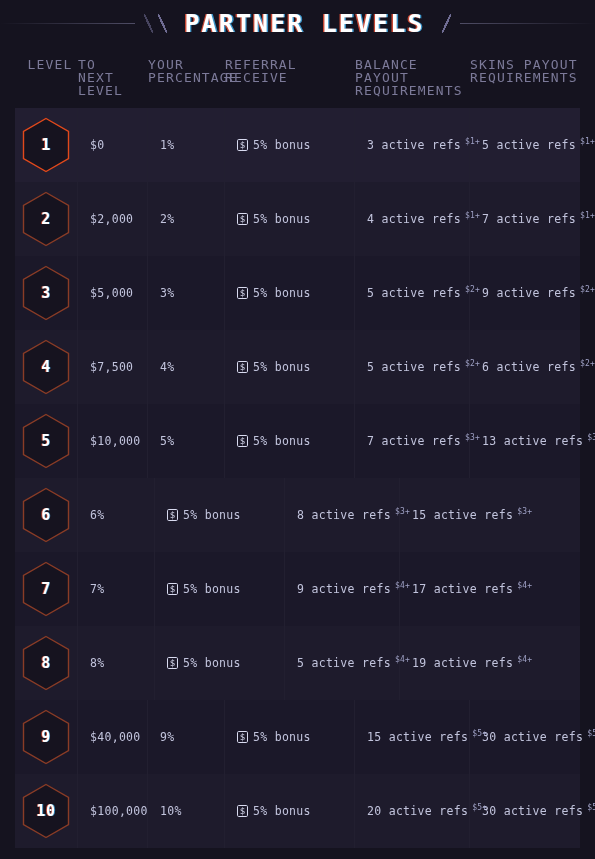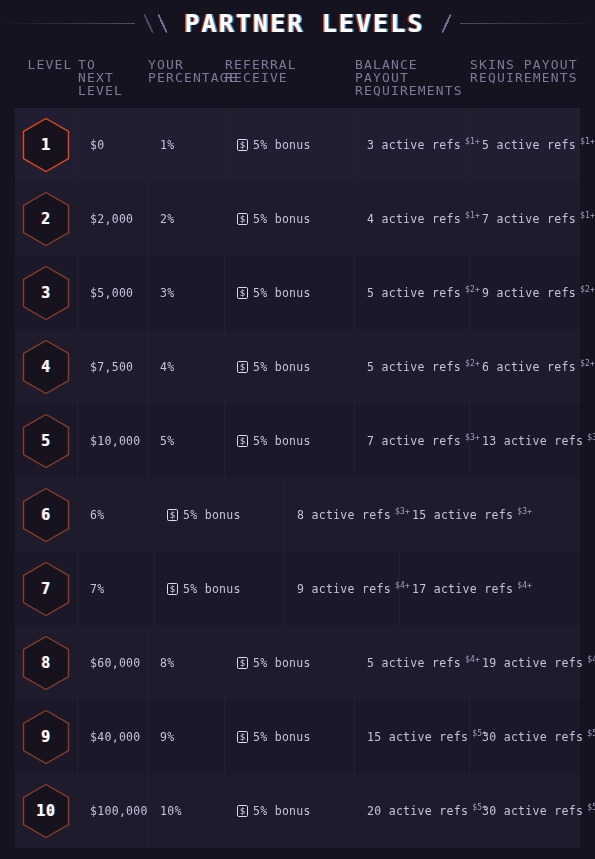--- a/index.html
+++ b/index.html
@@ -453,23 +453,20 @@
           <div class="cell c-level">
             <div class="hex-wrap">
               <div class="hex">
                 <svg viewBox="0 0 50 56" xmlns="http://www.w3.org/2000/svg">
                   <polygon points="25,1.5 47.5,14.5 47.5,41.5 25,54.5 2.5,41.5 2.5,14.5" fill="#16131f" stroke="#8a3c26" stroke-width="1.4"></polygon>
                 </svg>
                 <span class="hex-num">8</span>
               </div>
             </div>
           </div>
-          <div class="cell c-next">
-            <span class="val">$60,000</span>
-          </div>
           <div class="cell c-pct">
             <span class="val">8%</span>
           </div>
           <div class="cell c-ref">
             <div class="ref-cell">
               <span class="money-icon"><svg viewBox="0 0 11 12" xmlns="http://www.w3.org/2000/svg">
                   <rect x="0.5" y="0.5" width="10" height="11" rx="1.2" fill="none" stroke="#d9dbf0" stroke-width="1"></rect>
                   <text x="5.5" y="9" font-size="9" font-family="monospace" fill="#d9dbf0" text-anchor="middle">$</text>
                 </svg></span>
               <span class="val">5% bonus</span>

